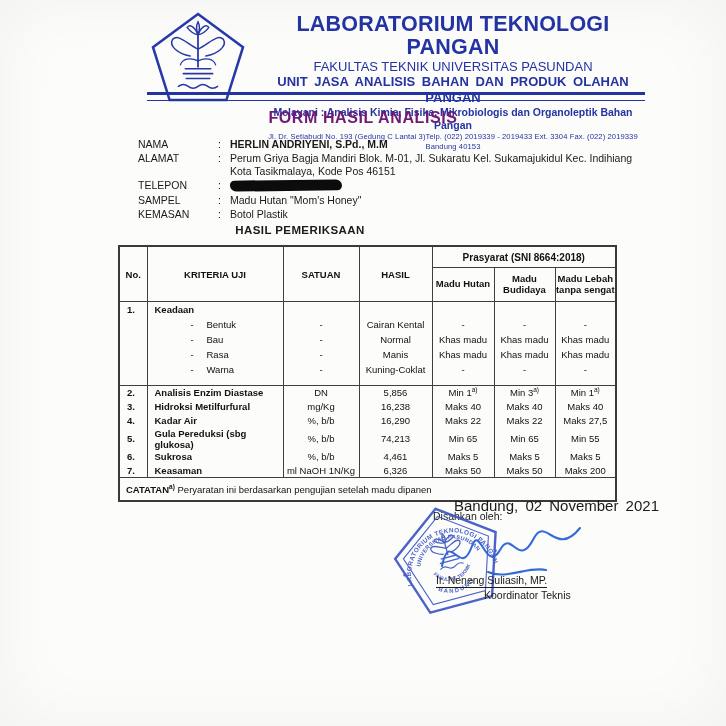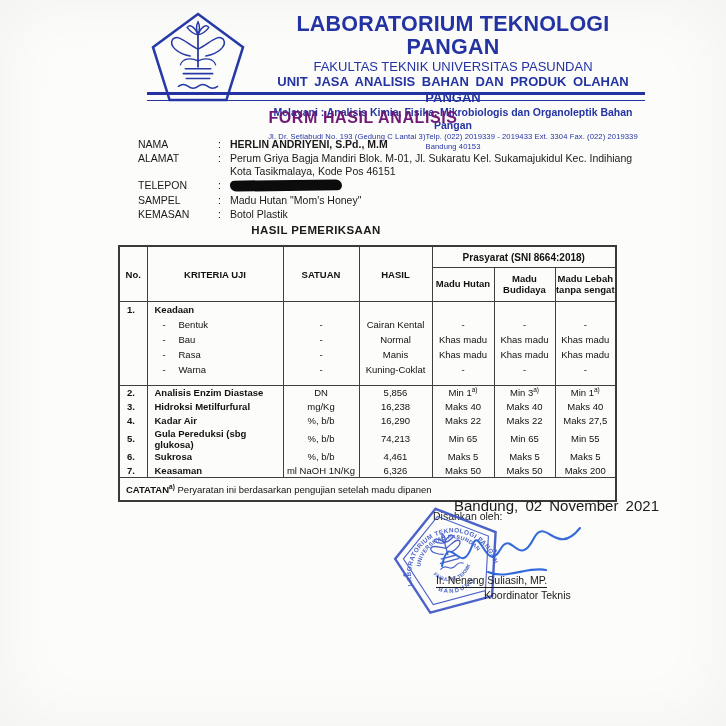--- a/index.html
+++ b/index.html
@@ -22,36 +22,36 @@
   .fields{position:absolute;left:118px;top:138px;width:530px;font-size:10.5px;line-height:13.6px;margin-left:20px;}
   .frow{display:flex;}
   .flabel{width:80px;flex:none;}
   .fcolon{width:12px;flex:none;}
   .fval{flex:1;}
   .bold{font-weight:bold;}
   .redact{display:inline-block;width:112px;height:11px;background:#0c0c0c;
           border-radius:6px 9px 7px 9px;transform:rotate(-.7deg);margin-top:1px;}
   
   .section-title{position:absolute;left:0;top:224px;width:600px;text-align:center;
-                 font-size:11.5px;font-weight:bold;letter-spacing:.4px;padding-left:16px;}
+                 font-size:11.5px;font-weight:bold;letter-spacing:.4px;}
   #tbl{position:absolute;left:118px;top:245px;width:497px;border-collapse:collapse;
        table-layout:fixed;font-size:9.5px;color:#111;border:2px solid #3a3a3a;}
   #tbl td{border:1px solid #3f3f3f;padding:0;text-align:center;vertical-align:middle;overflow:hidden;}
   #tbl tr.hA td{font-weight:bold;}
   #tbl td.pras{height:20px;font-size:10px;}
   #tbl tr.hB{height:34px;}
   #tbl tr.hB td{font-weight:bold;line-height:10.5px;font-size:9.5px;}
   #tbl tr.row1 td{vertical-align:top;border-bottom:1px solid #3f3f3f;padding-bottom:8px;}
   #tbl tr.r{height:14px;}
   #tbl tr.r td{border-top:none;border-bottom:none;}
   #tbl tr.catatan td{border-top:1px solid #3f3f3f;height:18px;text-align:left;padding:2px 4px 2px 6px;}
   .cell-no{text-align:left !important;padding-left:7px !important;font-weight:bold;}
   .cell-krit{text-align:left !important;padding-left:7px !important;font-weight:bold;}
   .ln{height:15px;line-height:15px;white-space:nowrap;}
-  .ln.sub{text-align:left;padding-left:8px;font-weight:normal;}
+  .ln.sub{text-align:left;padding-left:8px;font-weight:normal;margin-left:28px;}
   .dash{display:inline-block;width:16px;}
   sup{font-size:6.5px;vertical-align:super;line-height:0;}
   
   .sig-date{position:absolute;left:454px;top:497px;font-size:15px;word-spacing:3px;}
   .sig-approved{position:absolute;left:433px;top:510px;font-size:10.5px;}
   .stamp{position:absolute;left:383px;top:503px;width:152px;height:112px;opacity:.92;}
   .ink{position:absolute;left:428px;top:508px;width:178px;height:82px;}
   .sig-name{position:absolute;left:436px;top:574px;font-size:10.5px;
             border-bottom:1.2px solid #1b1b1b;padding-bottom:1px;}
   .sig-role{position:absolute;left:436px;top:589px;font-size:10.5px;margin-left:48px;}

